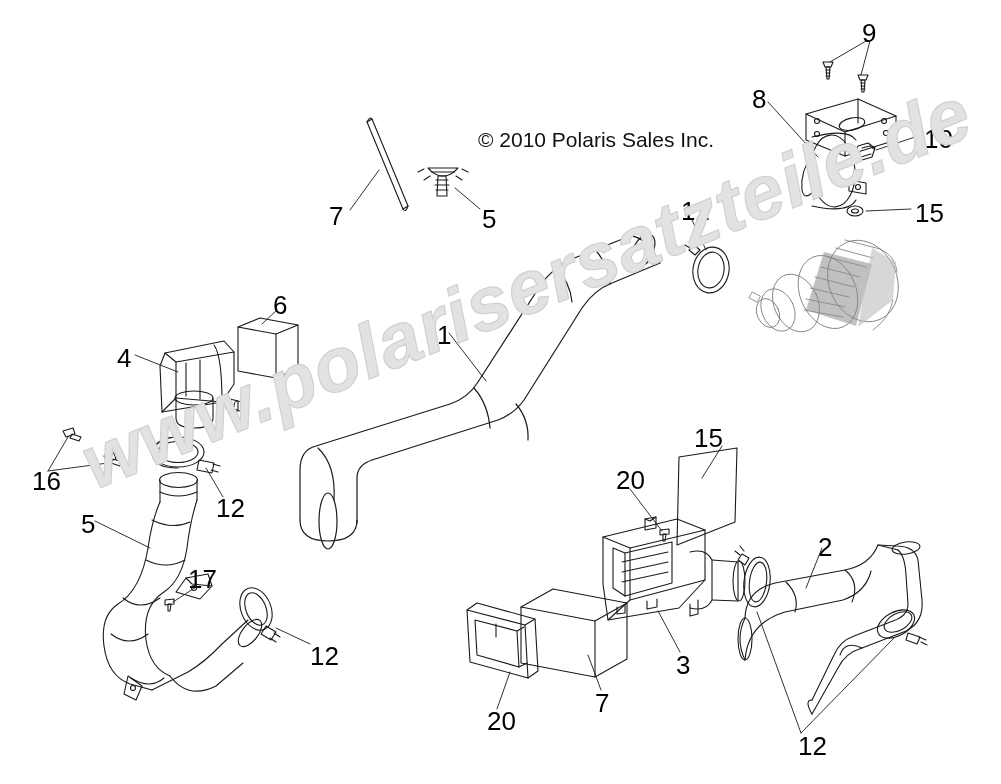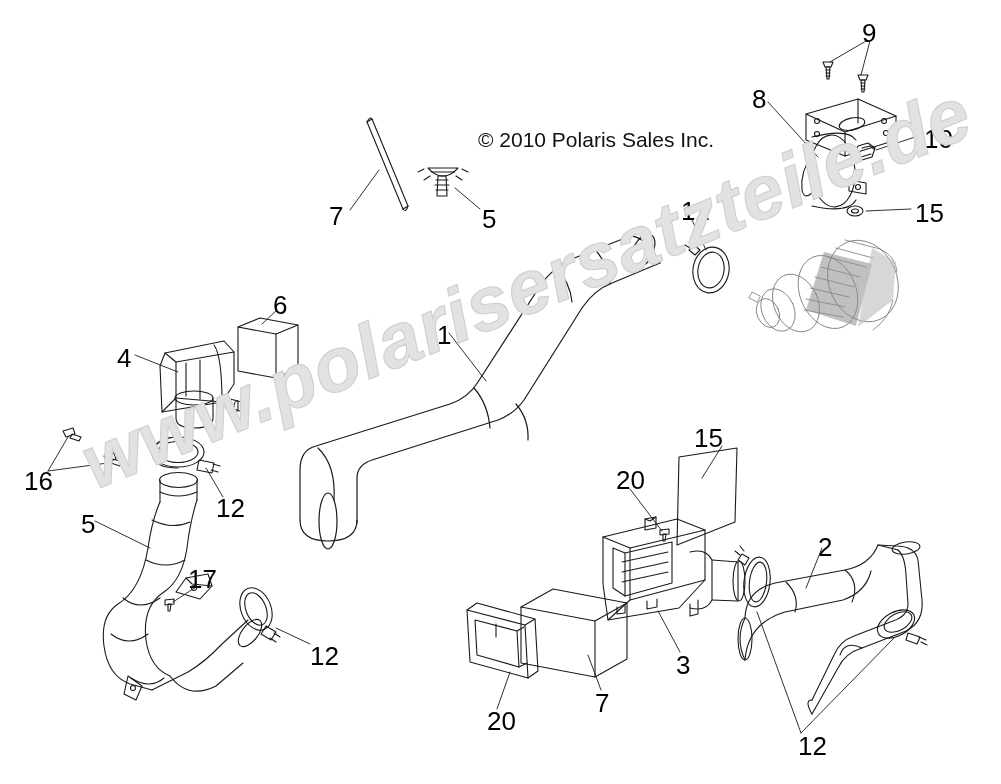--- a/index.html
+++ b/index.html
@@ -327,19 +327,19 @@
     <span class="lbl" style="left:862px;top:20px">9</span>
     <span class="lbl" style="left:924px;top:126px">10</span>
     <span class="lbl" style="left:915px;top:200px">15</span>
     <span class="lbl" style="left:681px;top:198px">12</span>
     <span class="lbl" style="left:216px;top:495px">12</span>
     <span class="lbl" style="left:310px;top:643px">12</span>
     <span class="lbl" style="left:798px;top:733px">12</span>
     <span class="lbl" style="left:329px;top:203px">7</span>
     <span class="lbl" style="left:482px;top:206px">5</span>
     <span class="lbl" style="left:694px;top:425px">15</span>
-    <span class="lbl" style="left:24px;top:468px">16</span>
+    <span class="lbl" style="left:32px;top:468px">16</span>
     <span class="lbl" style="left:188px;top:566px">17</span>
     <span class="lbl" style="left:487px;top:708px">20</span>
     <span class="lbl" style="left:616px;top:467px">20</span>
   </div>
 
 </div>
 
 </body></html>

